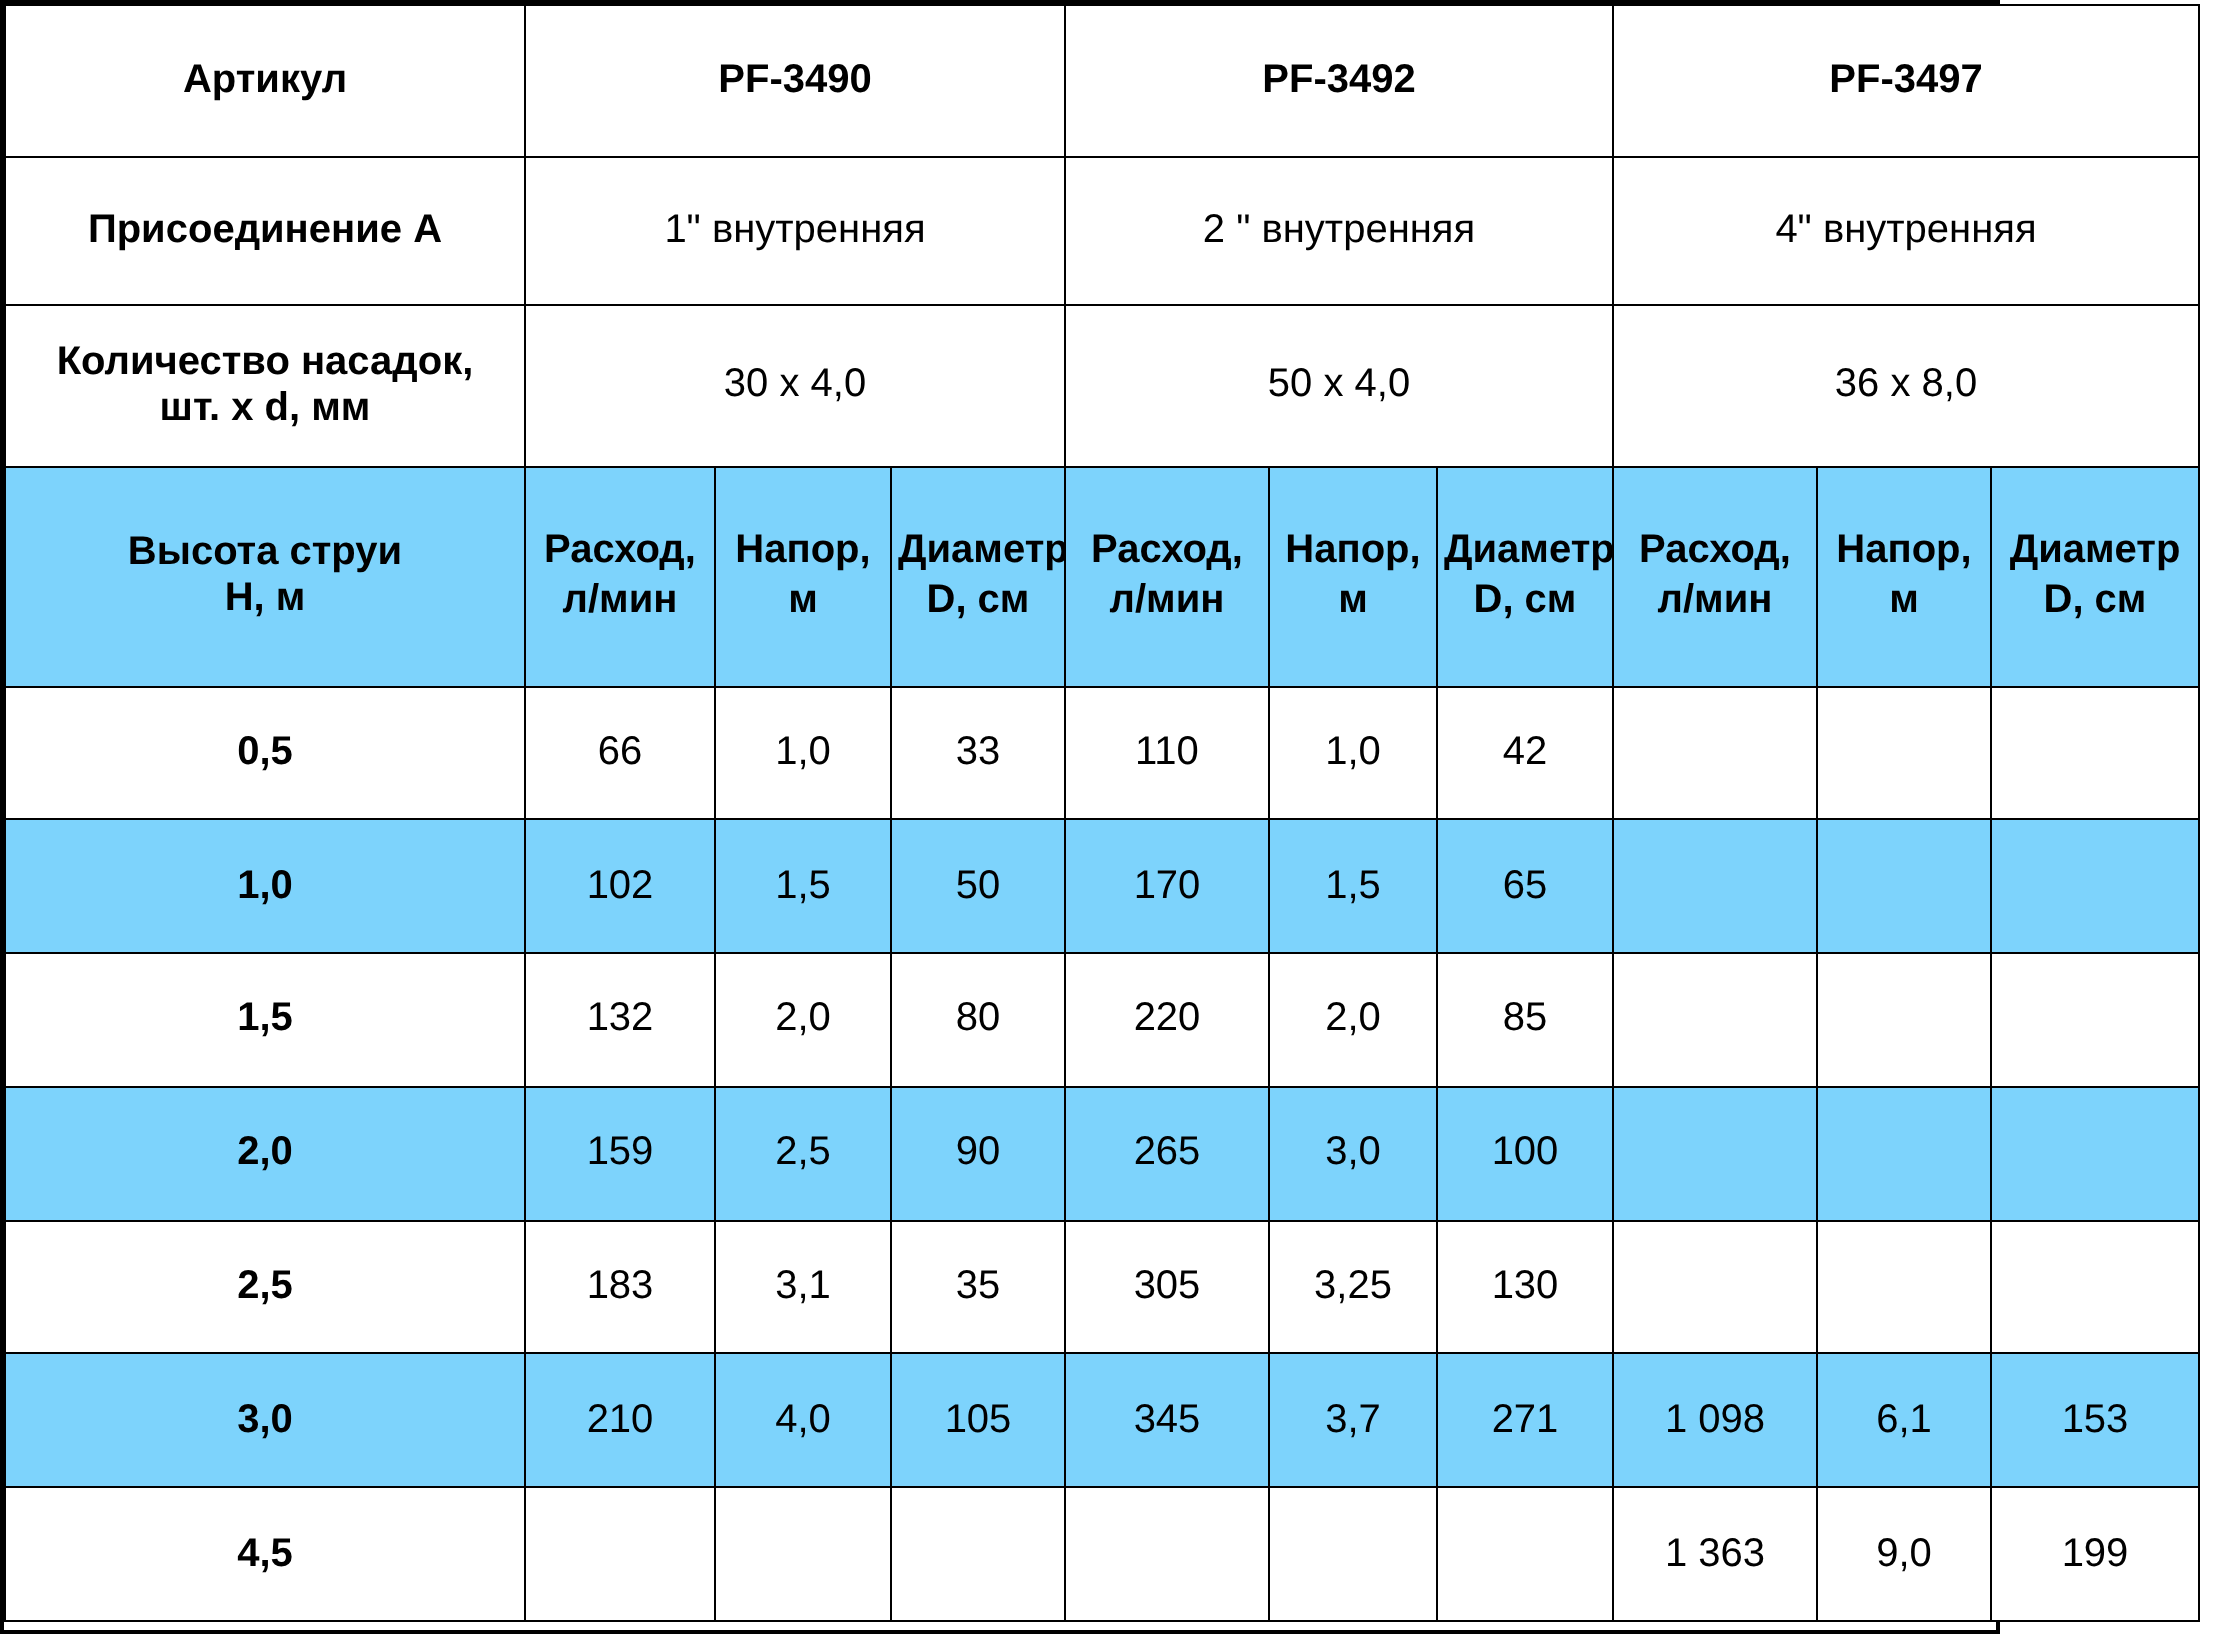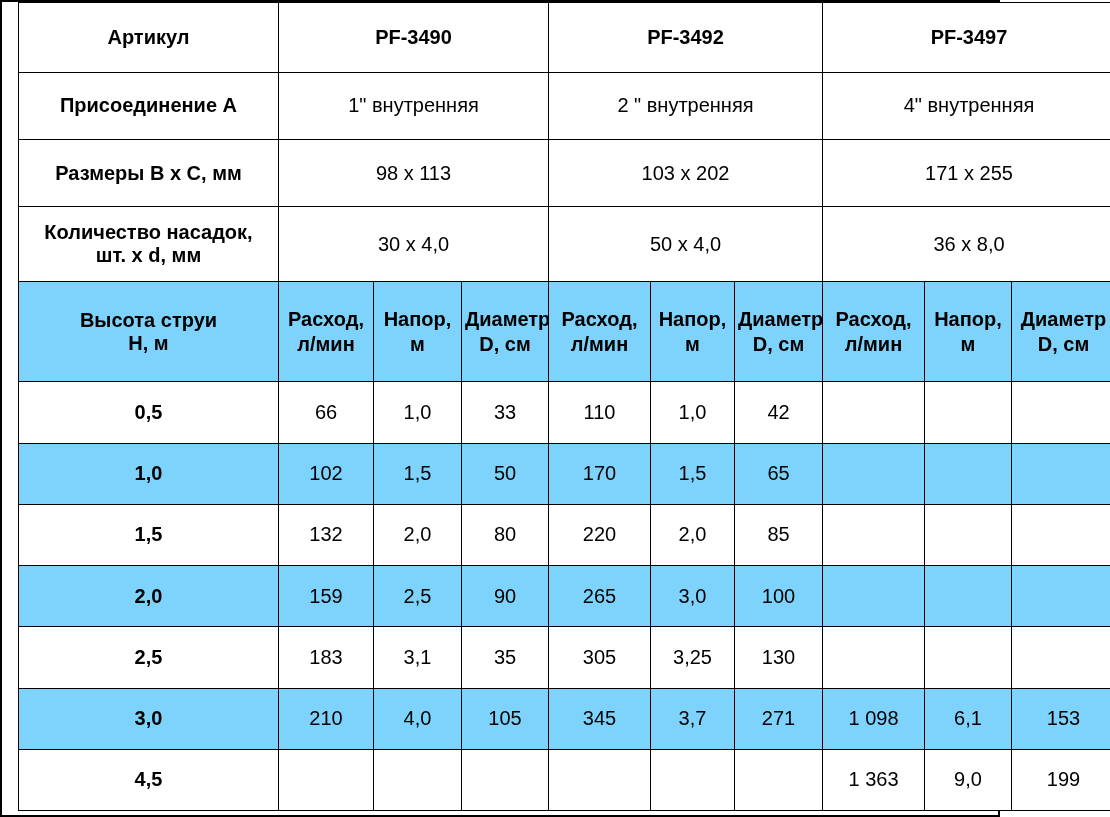--- a/index.html
+++ b/index.html
@@ -1,20 +1,20 @@
 <!DOCTYPE html>
 <html><head>
 <meta charset="utf-8">
 <style>
   html, body { margin: 0; padding: 0; background: #ffffff; }
   .table-frame {
     width: 1000px; height: 817px;
     box-sizing: border-box;
     border: 2px solid #000000;
-    padding: 0 4px 4px 16px;     
+    padding: 0 4px 4px 0;     
     background: #ffffff;
     font-family: "Liberation Sans", sans-serif;
   }
   table.spec {
     width: 100%; height: 100%;
     border-collapse: collapse;
     table-layout: fixed;
   }
   table.spec td {
     border: 1px solid #000000;
@@ -60,26 +60,20 @@
     <td class="article gs" colspan="3">PF-3497</td>
   </tr>
 
   <tr style="height:55px">
     <td class="lbl">Присоединение А</td>
     <td class="gs" colspan="3">1" внутренняя</td>
     <td class="gs" colspan="3">2 " внутренняя</td>
     <td class="gs" colspan="3">4" внутренняя</td>
   </tr>
 
-  <tr style="height:55px">
-    <td class="lbl">Размеры В х С, мм</td>
-    <td class="gs" colspan="3">98 х 113</td>
-    <td class="gs" colspan="3">103 х 202</td>
-    <td class="gs" colspan="3">171 х 255</td>
-  </tr>
 
   <tr style="height:61px">
     <td class="lbl">Количество насадок,
 шт. х d, мм</td>
     <td class="gs" colspan="3">30 х 4,0</td>
     <td class="gs" colspan="3">50 х 4,0</td>
     <td class="gs" colspan="3">36 х 8,0</td>
   </tr>
 
   <tr style="height:82px" class="stripe">

